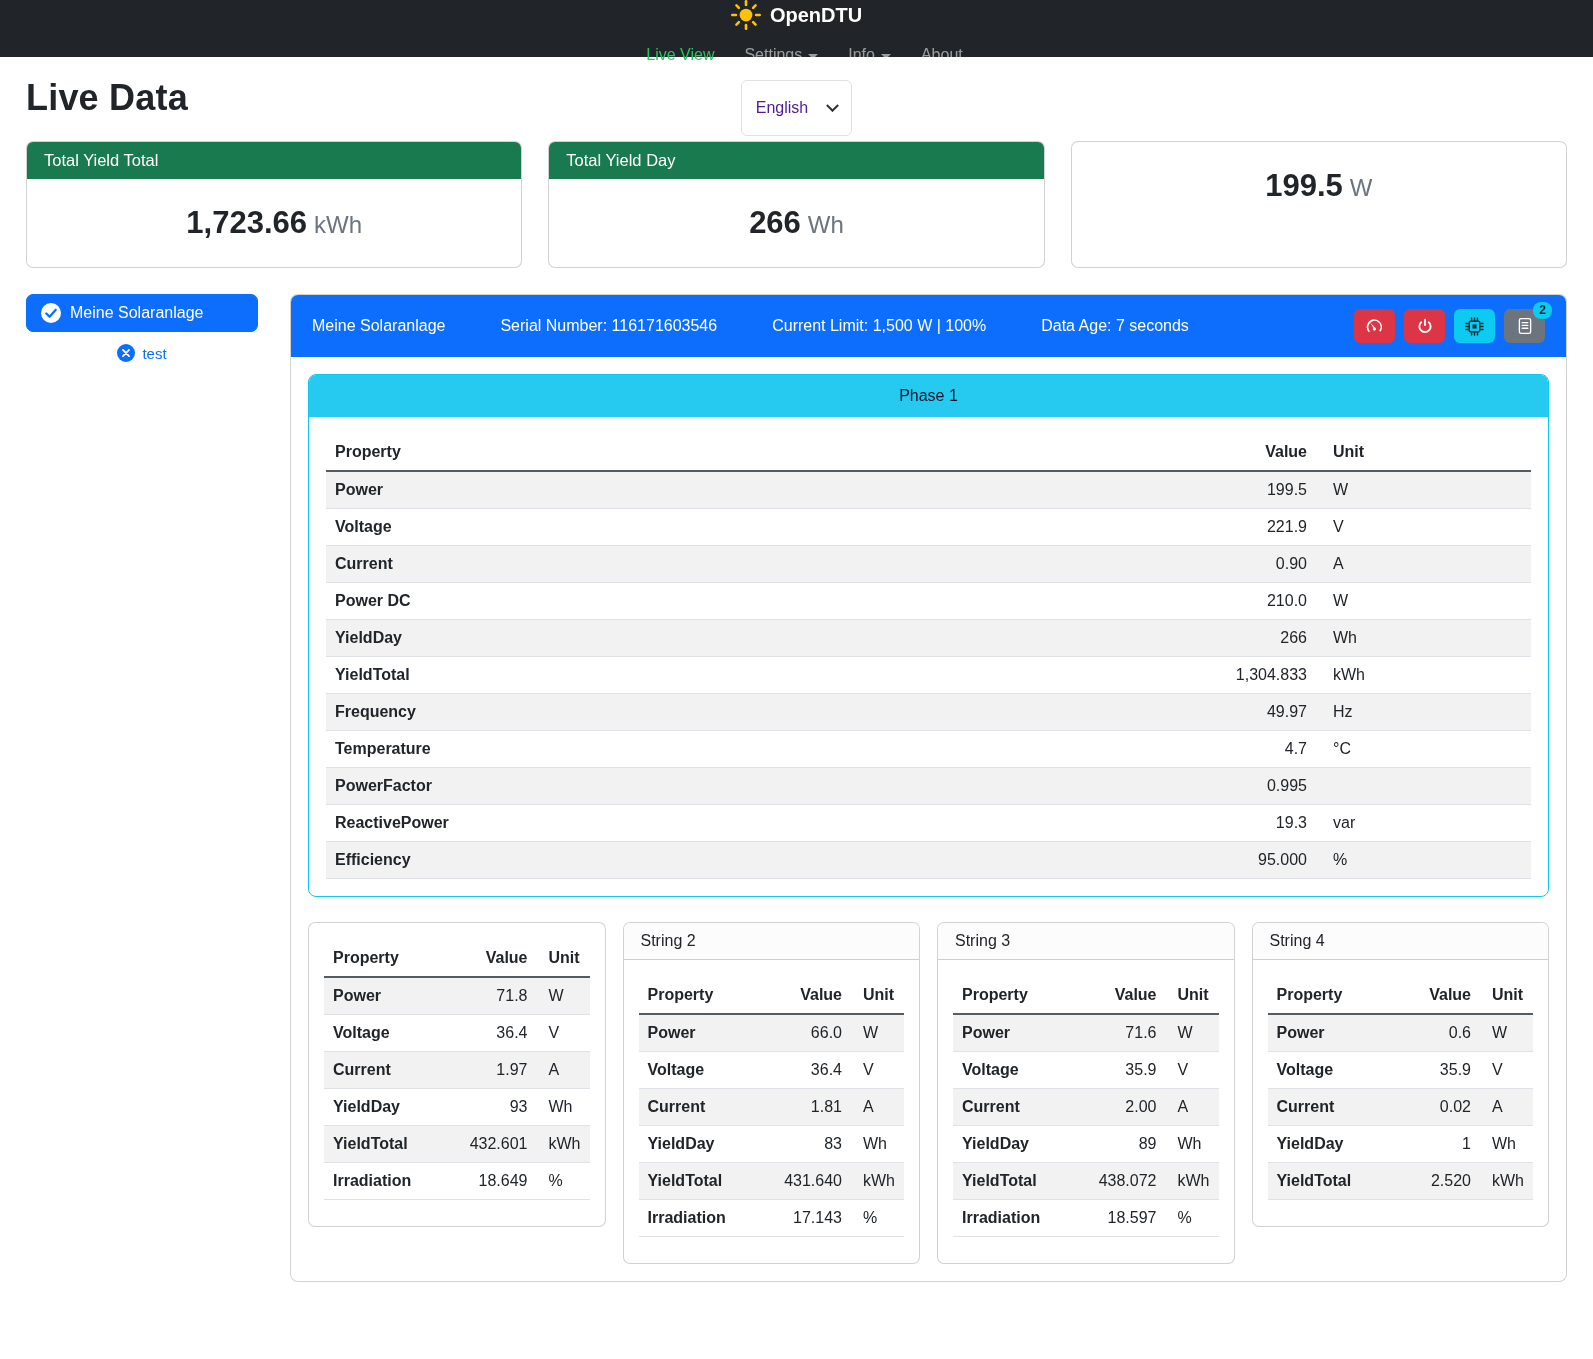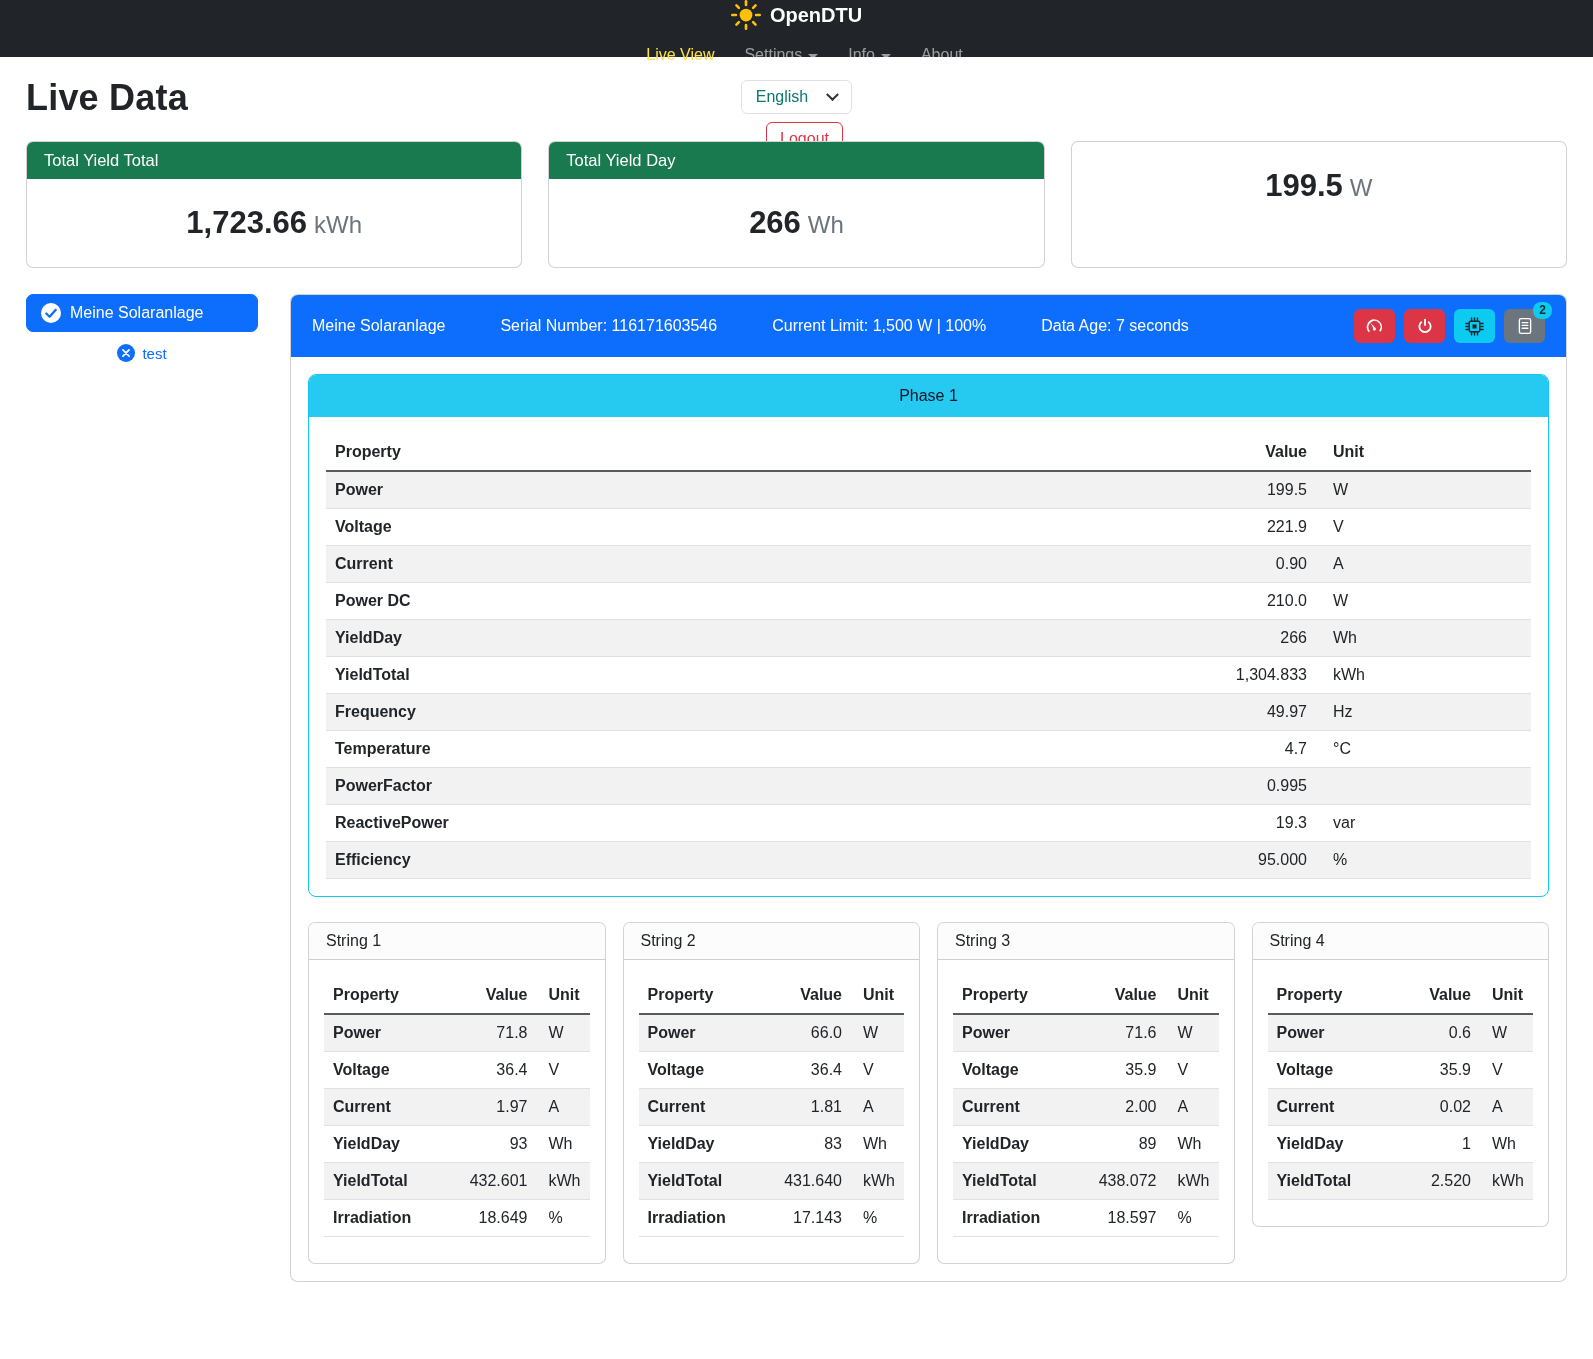--- a/index.html
+++ b/index.html
@@ -25,35 +25,35 @@
   .nav-links { display: flex; align-items: center; margin-left: 16px; flex: 1; }
   .nav-link {
     color: rgba(255,255,255,.55);
     padding: 8px 15px;
     cursor: pointer;
     display: flex;
     align-items: center;
     gap: 6px;
     text-decoration: none;
   }
-  .nav-link.active { color: #fde047; align-items: flex-end; }
+  .nav-link.active { color: #22c55e; align-items: flex-end; }
   .caret {
     display: inline-block;
     width: 0; height: 0;
     border-left: 5px solid transparent;
     border-right: 5px solid transparent;
     border-top: 5px solid currentColor;
     margin-top: 2px;
   }
   .lang-select {
     background: #fff;
-    color: #0f766e;
+    color: #4c1d95;
     border: 1px solid #dee2e6;
     border-radius: 6px;
-    padding: 7px 14px;
+    padding: 18px 14px;
     display: flex;
     align-items: center;
     gap: 20px;
     cursor: pointer;
   }
   .chevron-down {
     width: 9px; height: 9px;
     border-right: 2px solid #333;
     border-bottom: 2px solid #333;
     transform: rotate(45deg) translate(-2px,-2px);
@@ -437,21 +437,20 @@
                     <td class="cell-unit">%</td>
                   </tr>
                 </tbody>
             </table>
           </div>
         </div>
 
         <div class="strings-row">
 
           <div class="card string-card">
-            <div class="string-header">String 1</div>
             <div class="string-body">
               <table class="data-table string-table">
                 <thead>
                   <tr>
                     <th>Property</th>
                     <th class="cell-value">Value</th>
                     <th class="cell-unit">Unit</th>
                   </tr>
                 </thead>
                 <tbody>

